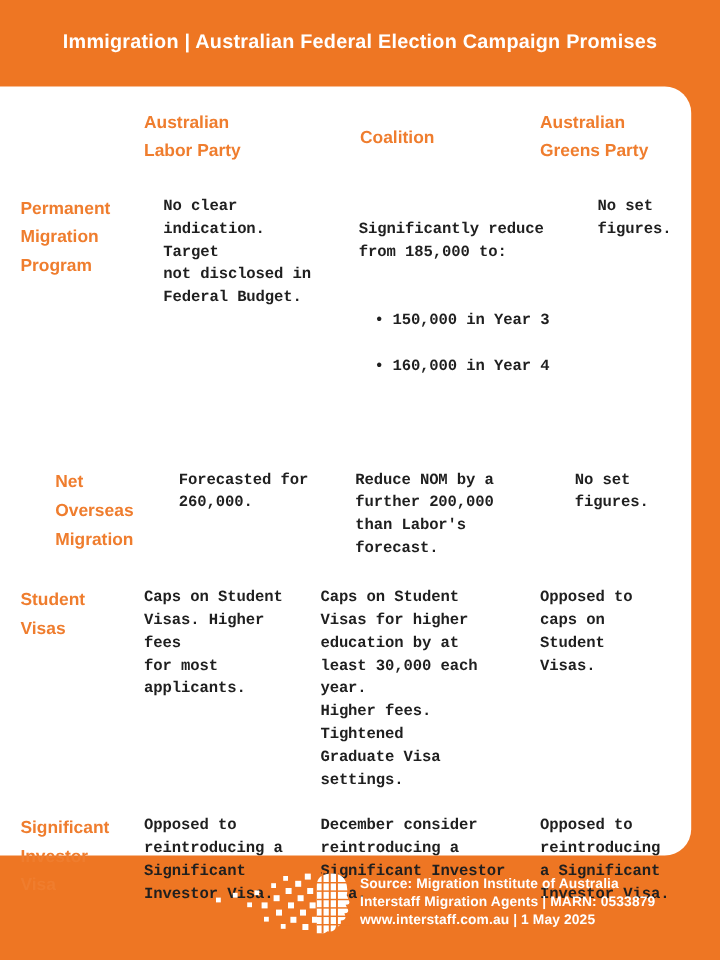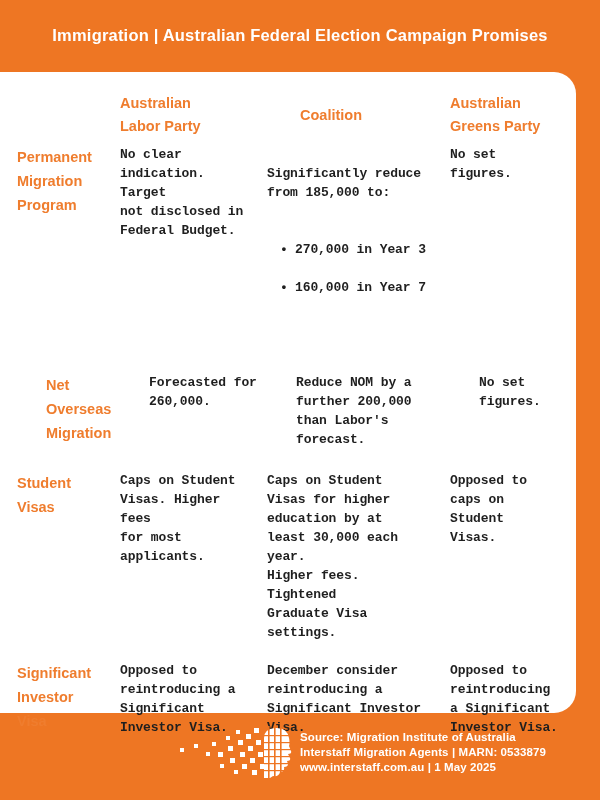--- a/index.html
+++ b/index.html
@@ -31,21 +31,21 @@
   }
   .hdr{
     color:#EF7D2E;font-weight:bold;font-size:14.5px;line-height:23px;
     white-space:pre-line;
   }
   .hdr-center{align-self:center;text-align:center;padding-right:55px;}
   .body{
     color:#1F1F1F;font-size:13px;font-weight:700;line-height:19px;
     white-space:pre-line;letter-spacing:-0.1px;font-family:Liberation Mono, monospace;
   }
-  .row-1{margin-top:7px;}
+  .row-1{margin-top:24px;gap:16px;}
   .row-2{margin-top:38px;margin-left:29px;}
   .row-3{margin-top:22px;}
   .row-4{margin-top:19px;}
   ul.bullets{list-style:none;margin:0;padding:0 0 0 13px;}
   ul.bullets li{white-space:nowrap;line-height:19px;}
   ul.bullets li::before{content:"•";display:inline-block;width:15px;}
   .footer{
     position:absolute;top:713px;left:0;width:600px;height:74px;
     display:flex;align-items:center;
   }
@@ -83,22 +83,22 @@
 Migration
 Program</div>
       <div class="cell body">No clear
 indication. Target
 not disclosed in
 Federal Budget.</div>
       <div class="cell body">
         <div>Significantly reduce
 from 185,000 to:</div>
         <ul class="bullets">
-          <li>270,000 in Year 3</li>
-          <li>160,000 in Year 7</li>
+          <li>150,000 in Year 3</li>
+          <li>160,000 in Year 4</li>
         </ul>
       </div>
       <div class="cell body">No set figures.</div>
     </div>
 
     <div class="grid row-2">
       <div class="cell label-cell">Net
 Overseas
 Migration</div>
       <div class="cell body">Forecasted for

